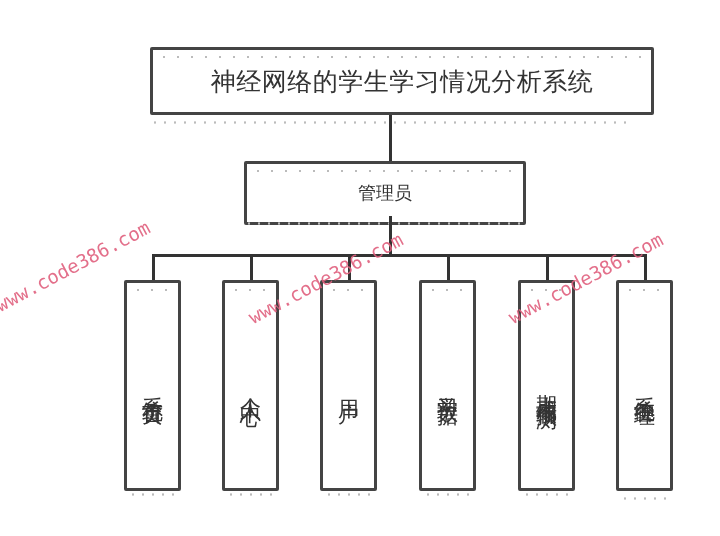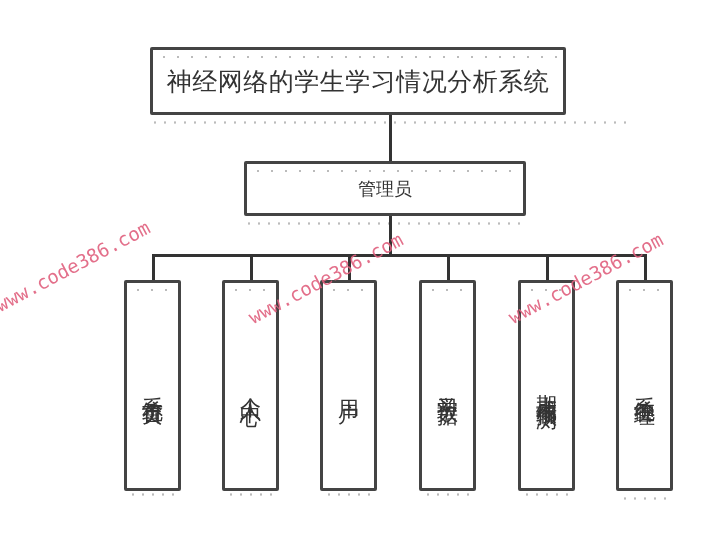--- a/index.html
+++ b/index.html
@@ -7,24 +7,24 @@
          font-family: "DejaVu Serif", "Liberation Serif", serif; color: #333; }
   .box { position: absolute; box-sizing: border-box; border: 3px solid #444;
          background: #fff; border-radius: 2px; }
   .box::after { content: ""; position: absolute; left: 4px; right: 4px; top: 6px; height: 2px;
          background-image: radial-gradient(circle, #bbb 1px, transparent 1.2px);
          background-size: 14px 2px; }
   .dots-below { position: absolute; height: 3px;
          background-image: radial-gradient(circle, #bbb 1px, transparent 1.3px);
          background-size: 10px 3px; }
   .line { position: absolute; background: #333; }
-  .title-box { left: 150px; top: 47px; width: 416px; height: 68px;
+  .title-box { left: 150px; top: 47px; width: 504px; height: 68px;
          display: flex; align-items: center; justify-content: center; }
   .title-text { font-size: 25px; letter-spacing: 0.5px; color: #333; }
-  .admin-box { left: 244px; top: 161px; width: 282px; height: 55px;
+  .admin-box { left: 244px; top: 161px; width: 282px; height: 64px;
          display: flex; align-items: center; justify-content: center; }
   .admin-text { font-size: 18px; color: #333; }
   .leaf { width: 57px; height: 211px; top: 280px;
          display: flex; align-items: center; justify-content: center; }
   .leaf-text { writing-mode: vertical-rl; text-orientation: upright;
          font-size: 21px; letter-spacing: 3px; color: #333; }
   .watermark { position: absolute; color: #e0607e; font-family: "DejaVu Sans Mono", monospace;
          font-size: 19px; transform: rotate(-28deg); transform-origin: left bottom;
          white-space: nowrap; opacity: 0.9; }
 </style>

